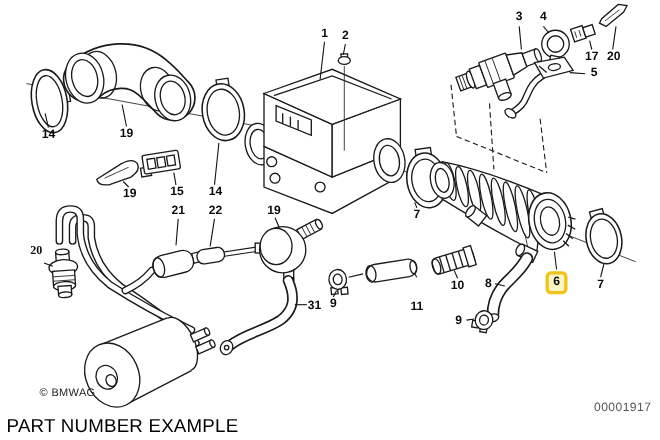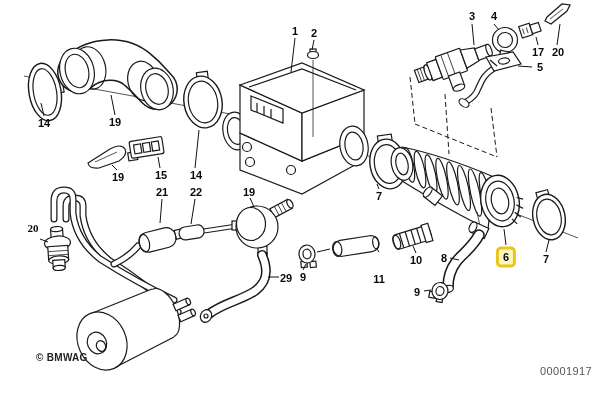--- a/index.html
+++ b/index.html
@@ -3,21 +3,21 @@
 <meta charset="utf-8">
 <style>
   html,body{margin:0;padding:0;background:#fff;}
   #stage{position:relative;width:600px;height:400px;background:#fff;overflow:hidden;
          font-family:"Liberation Sans",sans-serif;}
   #art{position:absolute;left:0;top:0;}
   .part-label{position:absolute;transform:translate(-50%,-50%);font-family:"Liberation Sans",sans-serif;
       font-size:11px;font-weight:700;color:#0a0a0a;line-height:1;white-space:nowrap;}
   .part-label.highlighted{background:#fdf5c4;border:3px solid var(--highlight,#edc41e);
       border-radius:5px;padding:2px 4px;}
-  .copyright{position:absolute;left:36px;top:352px;font-size:10px;font-weight:700;color:#222;
+  .copyright{position:absolute;left:36px;top:352px;font-size:10px;font-weight:400;color:#222;
       letter-spacing:.3px;}
   .diagram-code{position:absolute;left:540px;top:365px;font-size:11px;color:#555;letter-spacing:.4px;}
   .caption{position:absolute;left:6px;top:378px;font-size:17px;font-weight:400;color:#000;
       letter-spacing:.2px;}
   
   .ln{fill:none;stroke:#1a1a1a;stroke-width:1.2;}
   .fw{fill:#fff;stroke:#1a1a1a;stroke-width:1.2;}
   .fw14{fill:#fff;stroke:#1a1a1a;stroke-width:1.4;}
   .thin{fill:none;stroke:#2a2a2a;stroke-width:.8;}
   .dash{fill:none;stroke:#1a1a1a;stroke-width:1;stroke-dasharray:5 3;}
@@ -343,27 +343,28 @@
       <div class="part-label" style="left: 44px; top: 123px;">14</div>
       <div class="part-label" style="left: 115px; top: 122px;">19</div>
       <div class="part-label" style="left: 118px; top: 177px;">19</div>
       <div class="part-label" style="left: 161px; top: 175px;">15</div>
       <div class="part-label" style="left: 196px; top: 175px;">14</div>
       <div class="part-label" style="left: 162px; top: 192px;">21</div>
       <div class="part-label" style="left: 196px; top: 192px;">22</div>
       <div class="part-label" style="left: 249px; top: 192px;">19</div>
       <div class="part-label" style="left: 33px; top: 228px; font-family: Liberation Serif, serif;">20</div>
       <div class="part-label" style="left: 379px; top: 196px;">7</div>
-      <div class="part-label" style="left: 286px; top: 278px;">29</div>
+      <div class="part-label" style="left: 286px; top: 278px;">31</div>
       <div class="part-label" style="left: 303px; top: 277px;">9</div>
       <div class="part-label" style="left: 379px; top: 259px; margin-top: 20px;">11</div>
       <div class="part-label" style="left: 416px; top: 260px;">10</div>
       <div class="part-label" style="left: 444px; top: 258px;">8</div>
       <div class="part-label highlighted" style="left: 506px; top: 257px;">6</div>
       <div class="part-label" style="left: 546px; top: 259px;">7</div>
       <div class="part-label" style="left: 417px; top: 292px;">9</div>
     </div>
 
   <div class="copyright">© BMWAG</div>
 
   <div class="diagram-code">00001917</div>
 
+  <div class="caption">PART NUMBER EXAMPLE</div>
 </div>
 
 </body></html>

